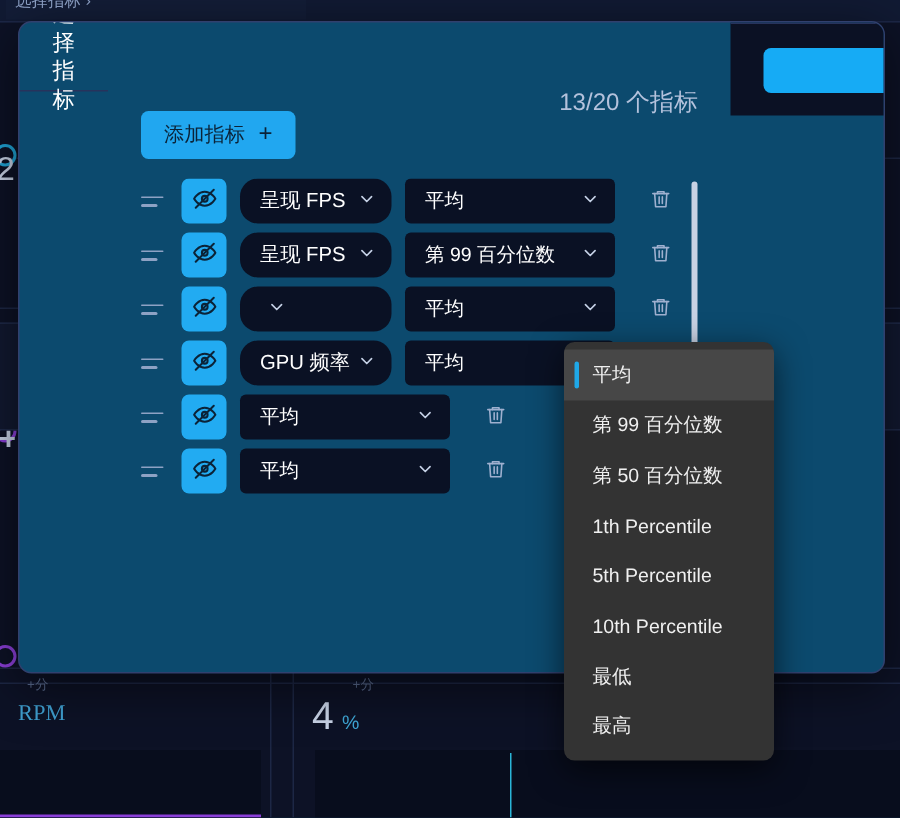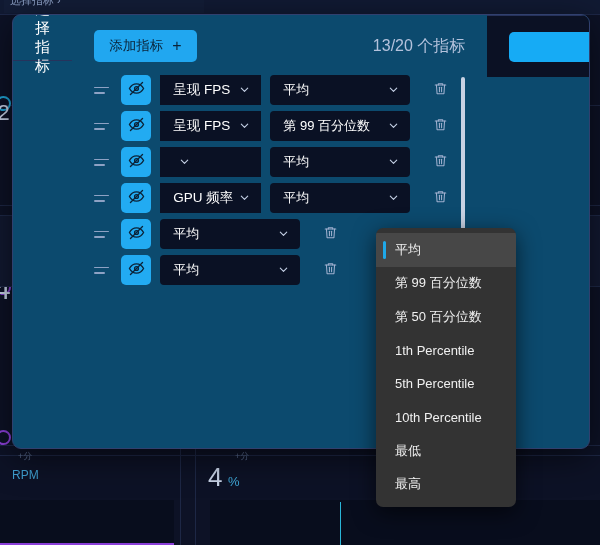--- a/index.html
+++ b/index.html
@@ -73,21 +73,22 @@
   }
   .bg-metric-unit {
     color: #3fa8d8;
     font-size: 13px;
     font-weight: 400;
     margin-left: 6px;
   }
   .bg-metric-label {
     position: absolute;
     color: #3f9fd0;
-    font-size: 12px;
+    font-size: 15px;
+    font-family: Liberation Serif, serif;
   }
   .bg-small-label {
     position: absolute;
     color: #5a6b8e;
     font-size: 9px;
   }
   .bg-dot {
     position: absolute;
     width: 11px; height: 11px;
     border-radius: 50%;
@@ -156,20 +157,21 @@
     gap: 9px;
     background: #21a7f0;
     color: #0b2338;
     border: none;
     border-radius: 5px;
     padding: 8px 15px;
     font-size: 13.5px;
     font-family: inherit;
     cursor: pointer;
     line-height: 1;
+    margin-top: 44px;
   }
   .add-metric-btn .plus {
     font-size: 16px;
     line-height: 1;
     color: #0b2338;
   }
   .metric-count {
     color: #b4c2dc;
     font-size: 16px;
   }
@@ -222,21 +224,21 @@
     align-items: center;
     justify-content: center;
     cursor: pointer;
     padding: 0;
   }
   .metric-select {
     flex: 1 1 auto;
     height: 30px;
     background: #0a1124;
     border: none;
-    border-radius: 0;
+    border-radius: 12px;
     display: flex;
     align-items: center;
     justify-content: space-between;
     padding: 0 11px 0 13px;
     box-sizing: border-box;
     cursor: pointer;
     min-width: 0;
   }
   .metric-select .label {
     color: #ffffff;

